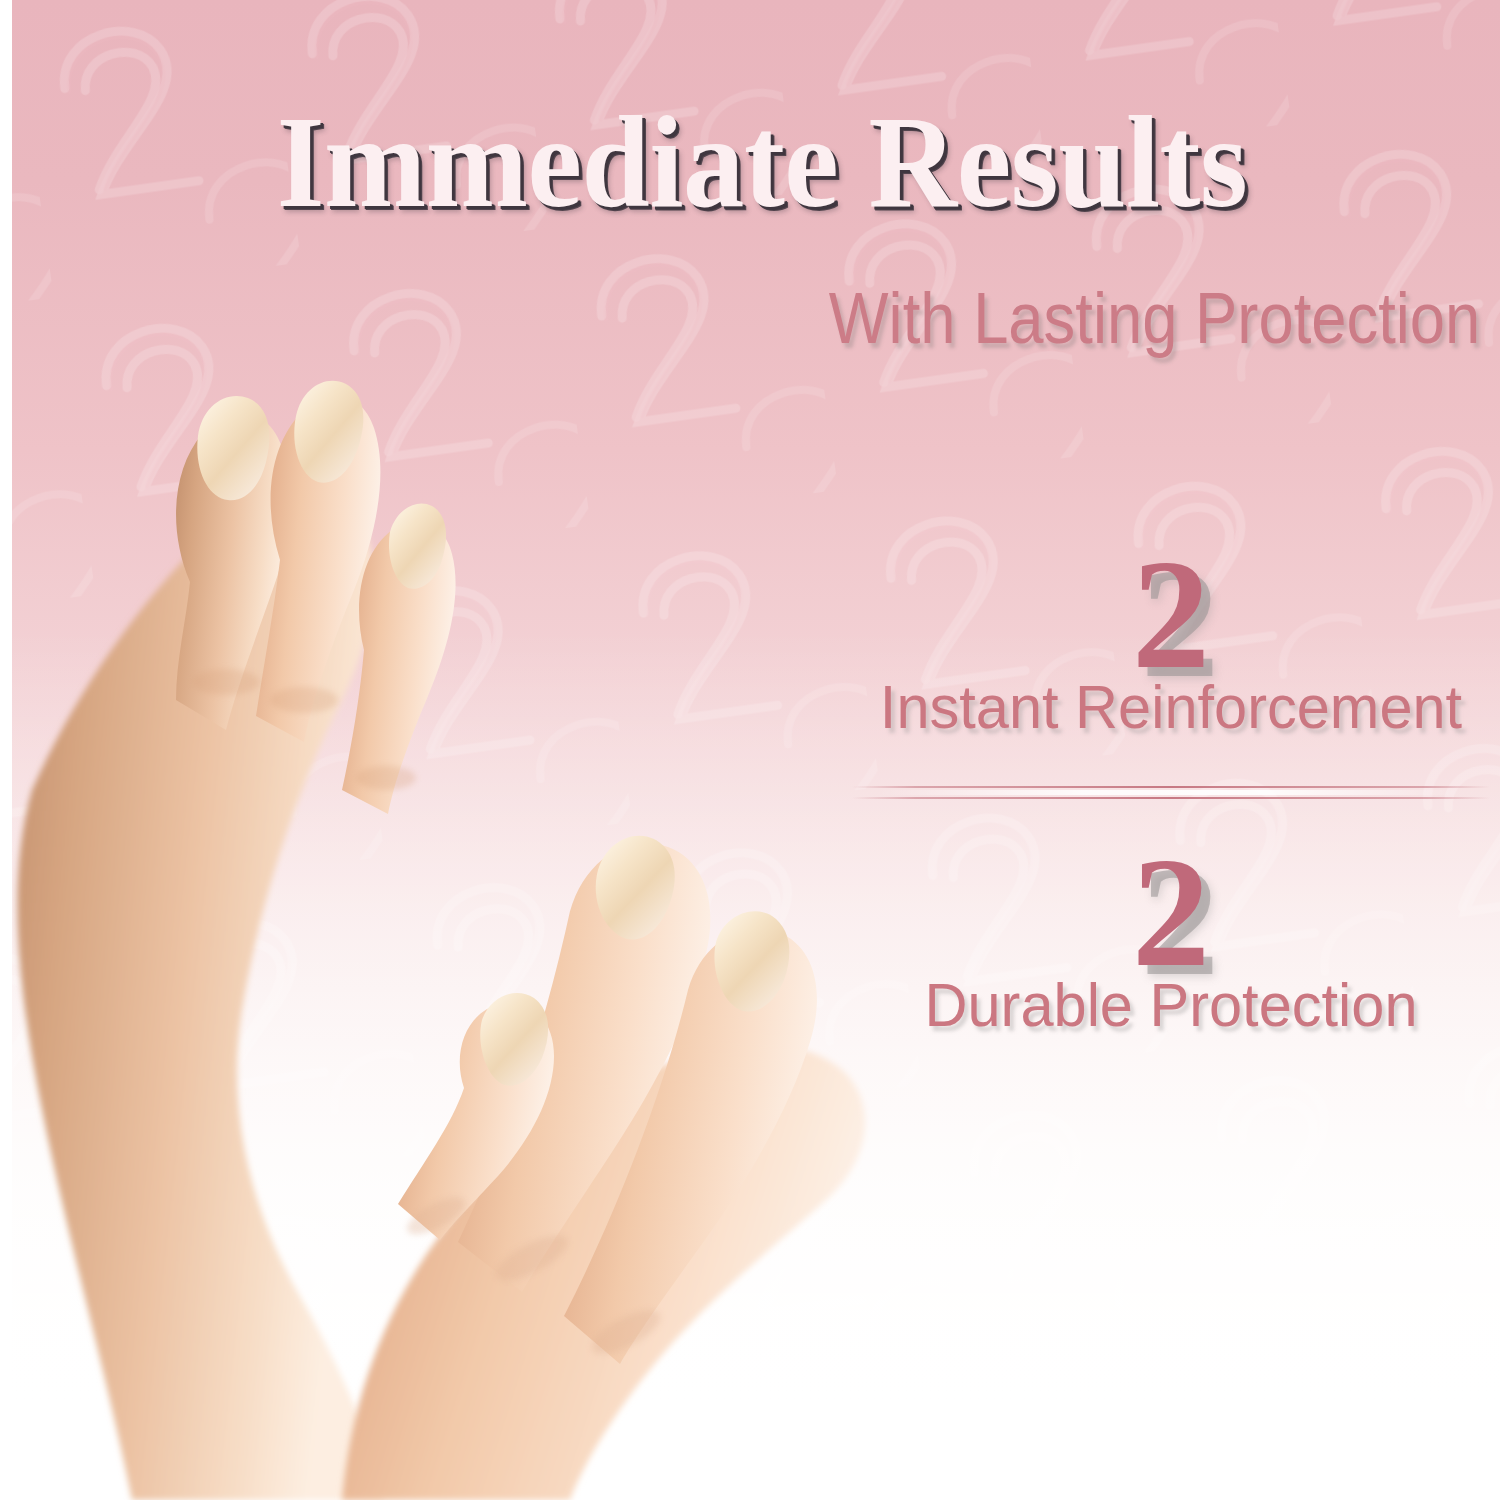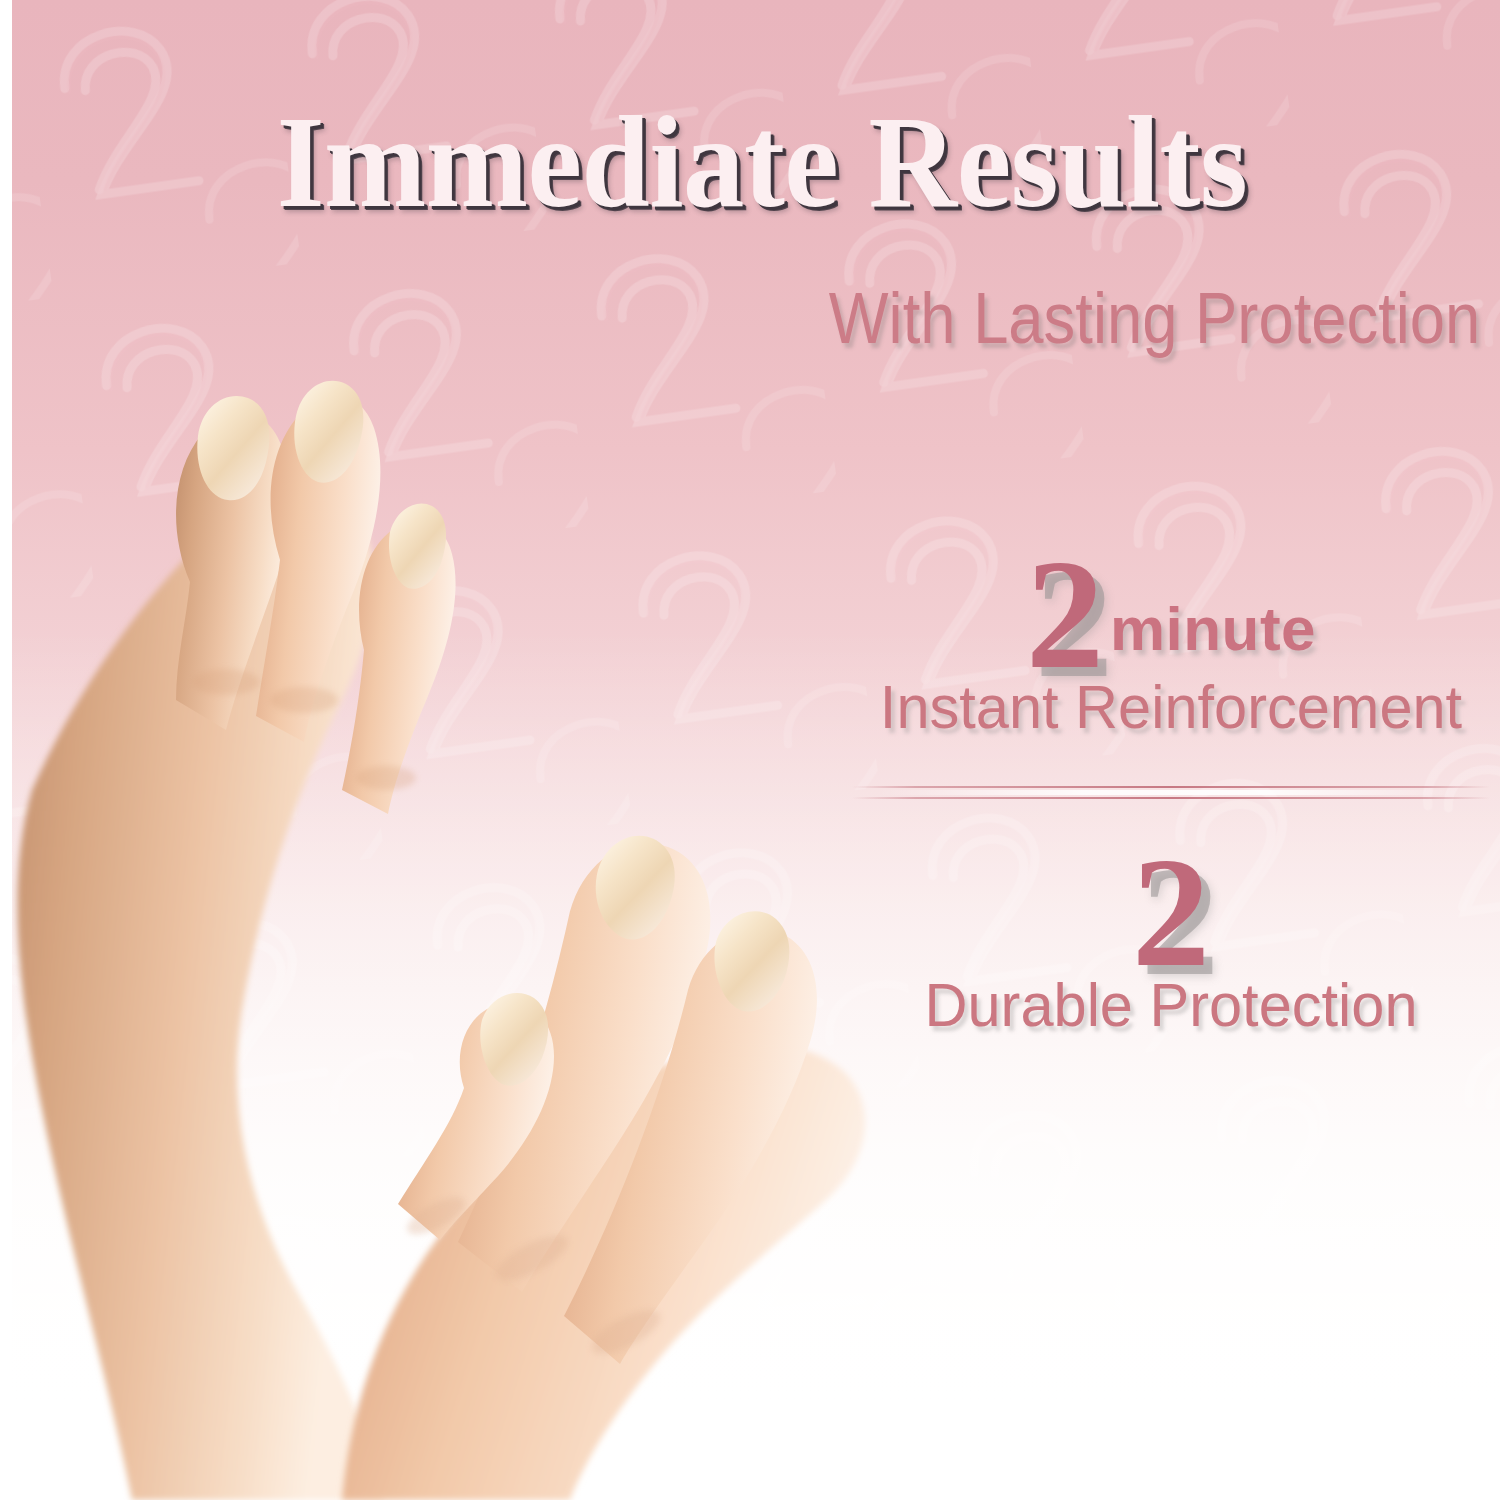--- a/index.html
+++ b/index.html
@@ -315,21 +315,20 @@
 
   <div class="headline">Immediate Results</div>
 
   <div class="subhead">With Lasting Protection</div>
 
   <div class="claims">
 
     <div class="claim">
       <div class="claim-top">
         <span class="claim-num">2</span>
-        <span class="claim-unit">minute</span>
       </div>
       <div class="claim-desc">Instant Reinforcement</div>
     </div>
 
     <div class="divider">
       <div class="rule r1"></div>
       <div class="gloss"></div>
       <div class="rule r2"></div>
     </div>
 

